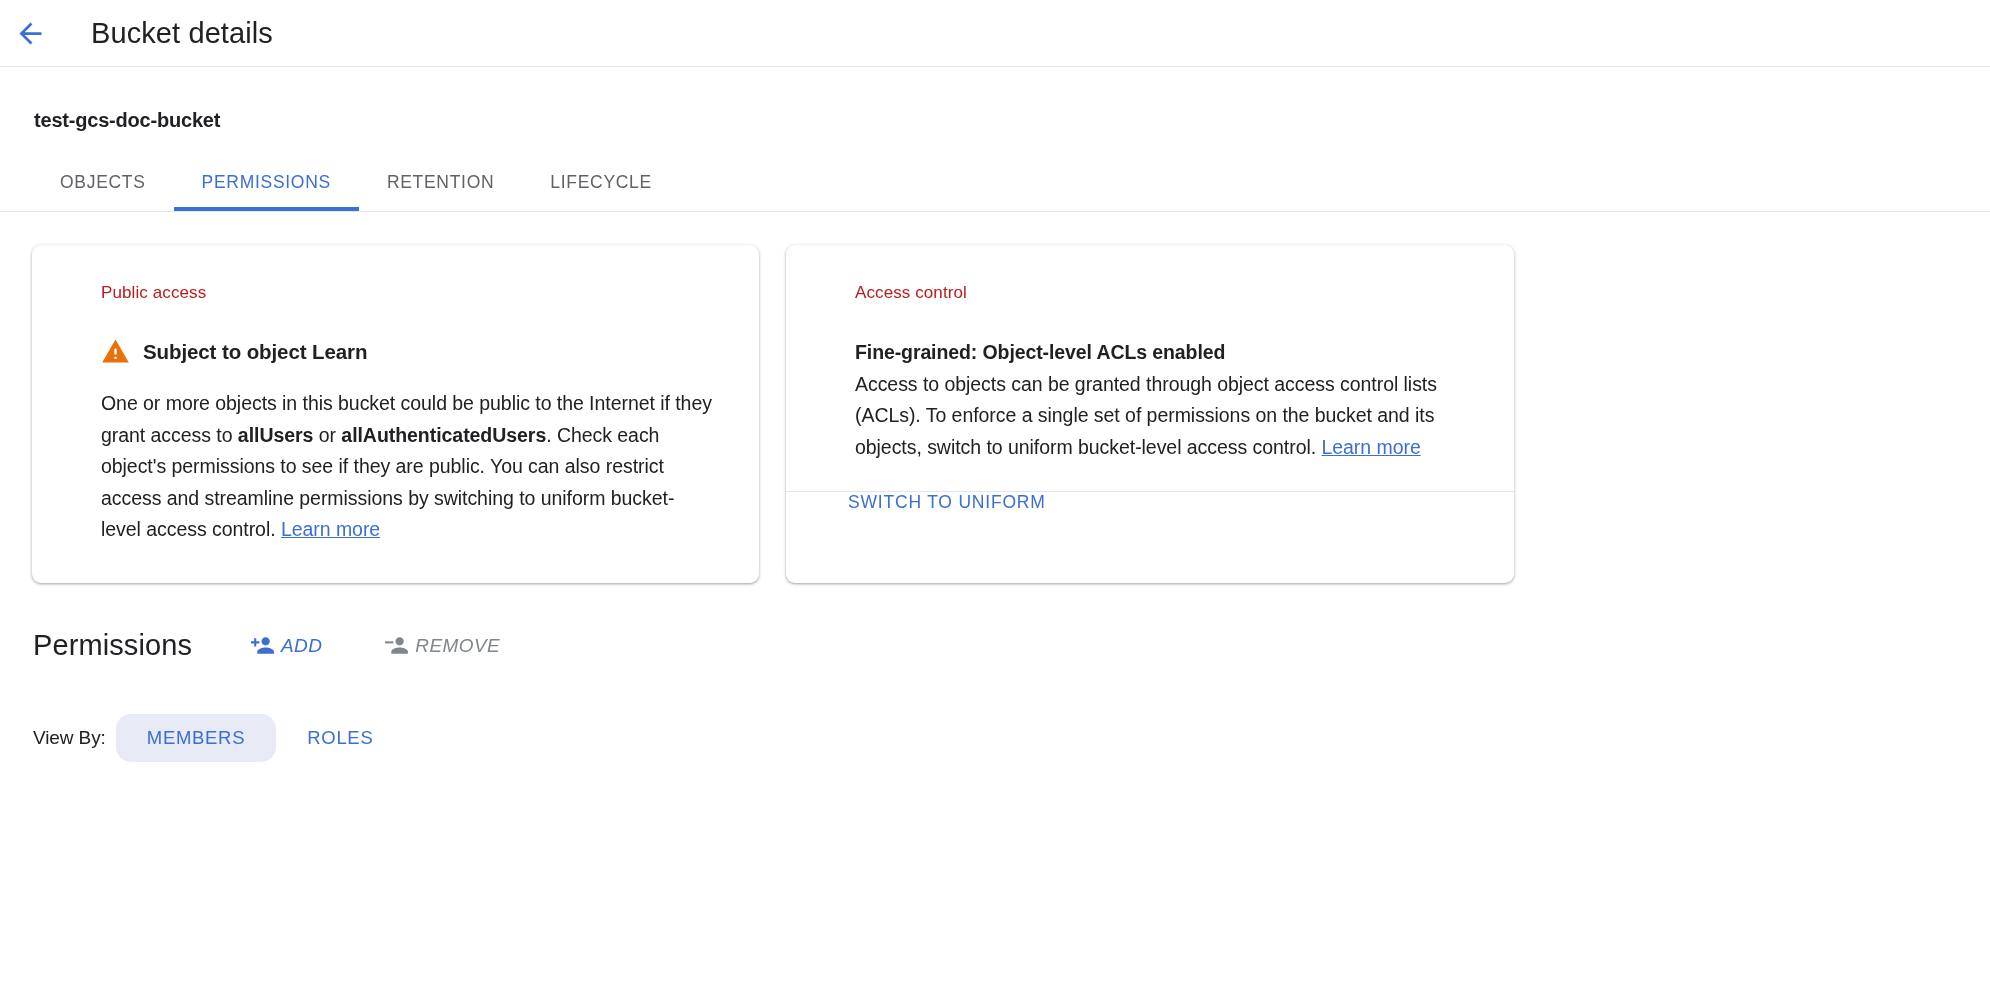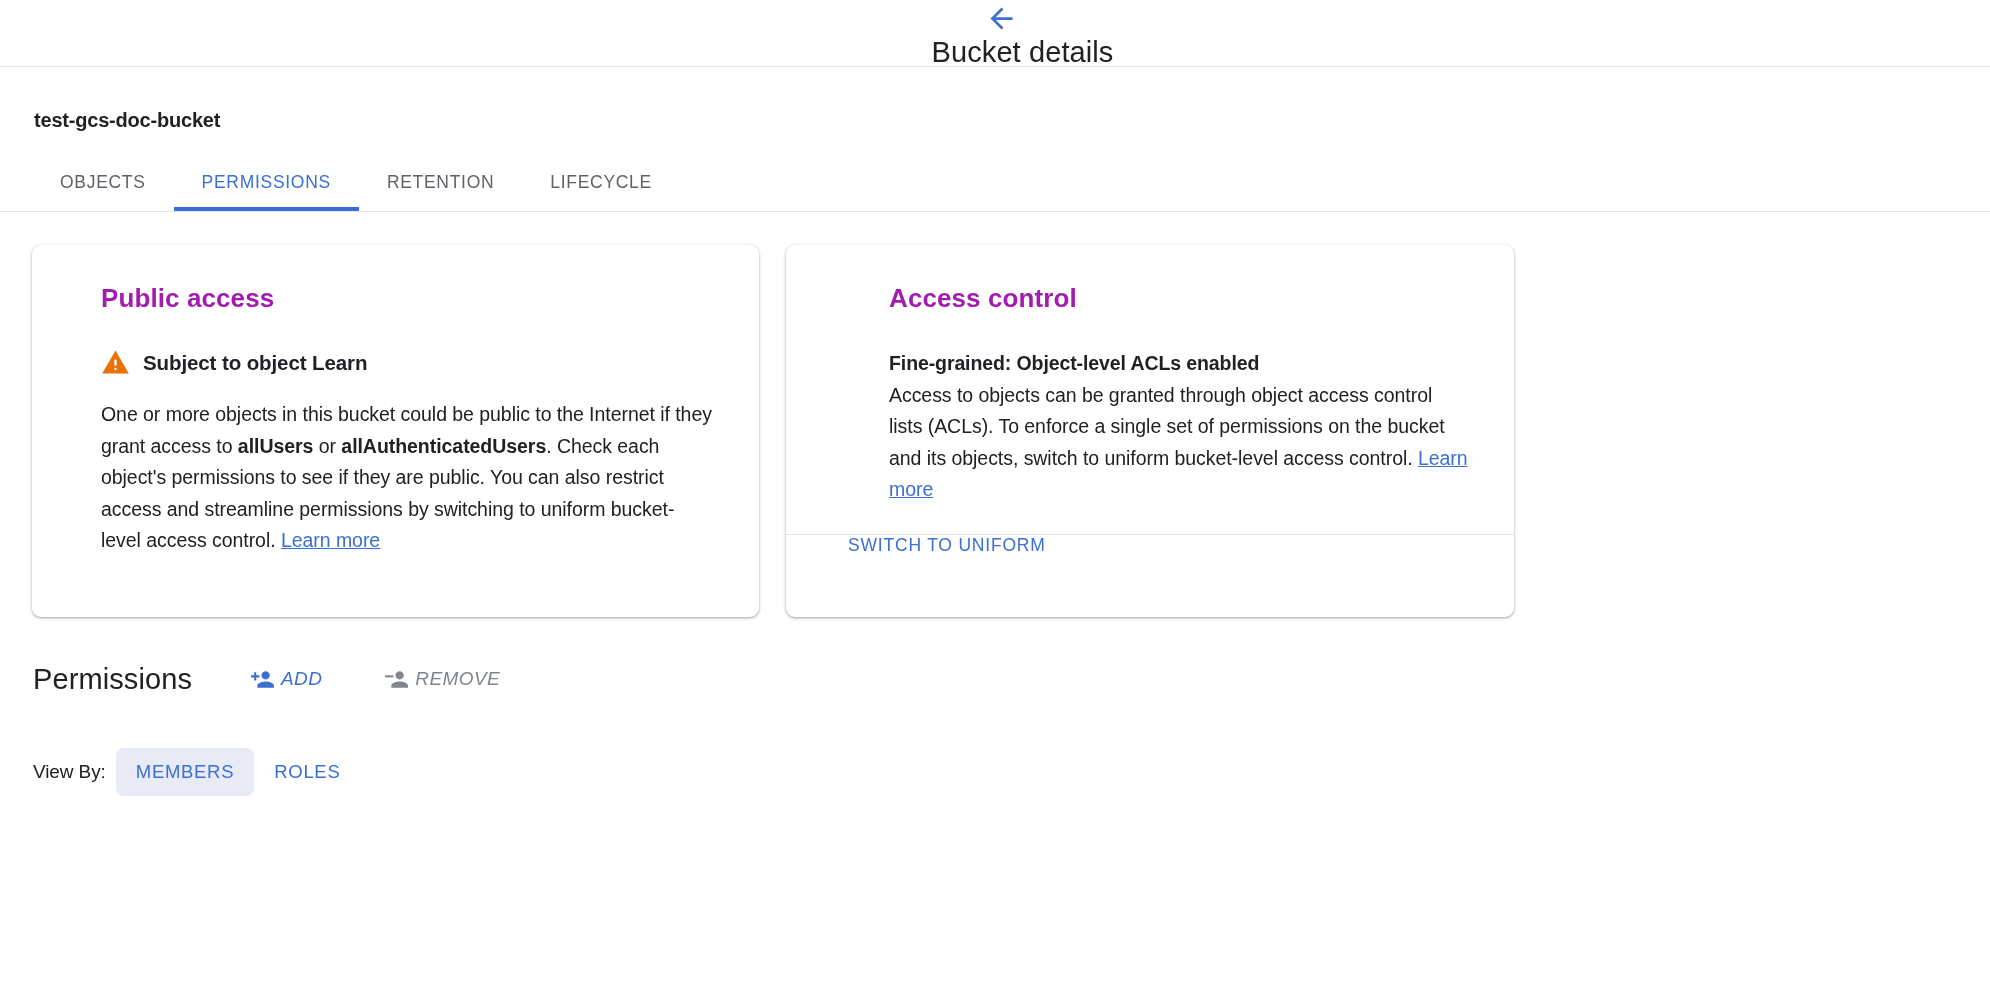--- a/index.html
+++ b/index.html
@@ -13,21 +13,20 @@
     overflow: hidden;
   }
 
   
   .topbar {
     height: 67px;
     display: flex;
     align-items: center;
     border-bottom: 1px solid #e4e6e8;
     padding-left: 12px;
-    flex-direction: column;
   }
   .back-arrow {
     width: 36px;
     height: 36px;
     display: flex;
     align-items: center;
     justify-content: center;
     cursor: pointer;
     flex: none;
   }
@@ -93,26 +92,26 @@
     background: #ffffff;
     border-radius: 9px;
     box-shadow: 0 1px 2px 0 rgba(60,64,67,0.30),
                 0 1px 3px 1px rgba(60,64,67,0.15);
     overflow: hidden;
   }
   .card-public  { width: 727px; min-height: 338px; }
   .card-access  { width: 728px; }
 
   .card-body { padding: 38px 45px 0 69px; }
-  .card-body-access { padding: 38px 45px 28px 103px; }
+  .card-body-access { padding: 38px 45px 28px 69px; }
 
   .card-title {
-    font-size: 26px;
-    font-weight: 700;
-    color: #a21caf;
+    font-size: 17px;
+    font-weight: 400;
+    color: #b91c1c;
     margin-bottom: 34px;
     letter-spacing: 0.1px;
   }
 
   .status-line {
     display: flex;
     align-items: center;
     gap: 13px;
     margin-bottom: 22px;
   }
@@ -212,23 +211,23 @@
     letter-spacing: -0.1px;
   }
   .toggle-btn {
     background: none;
     border: none;
     font-family: "Liberation Sans", sans-serif;
     font-size: 18.5px;
     letter-spacing: 0.7px;
     color: #3b6fd4;
     cursor: pointer;
-    padding: 13px 20px;
+    padding: 13px 31px;
     text-transform: uppercase;
-    border-radius: 8px;
+    border-radius: 15px;
   }
   .toggle-btn.selected { background: #e8eaf6; }
 </style>
 </head>
 <body>
 
 <div class="topbar">
   <div class="back-arrow">
     <svg width="33" height="33" viewBox="0 0 24 24" aria-hidden="true">
       <path d="M20 11H7.8l5.6-5.6L12 4l-8 8 8 8 1.4-1.4L7.8 13H20v-2z" fill="#3b6fd4"></path>

